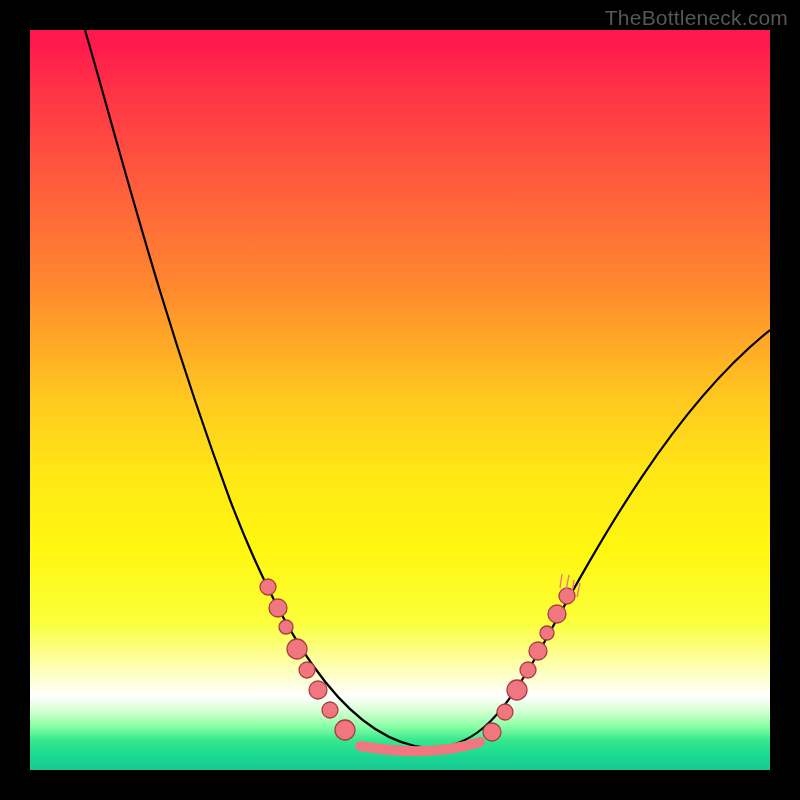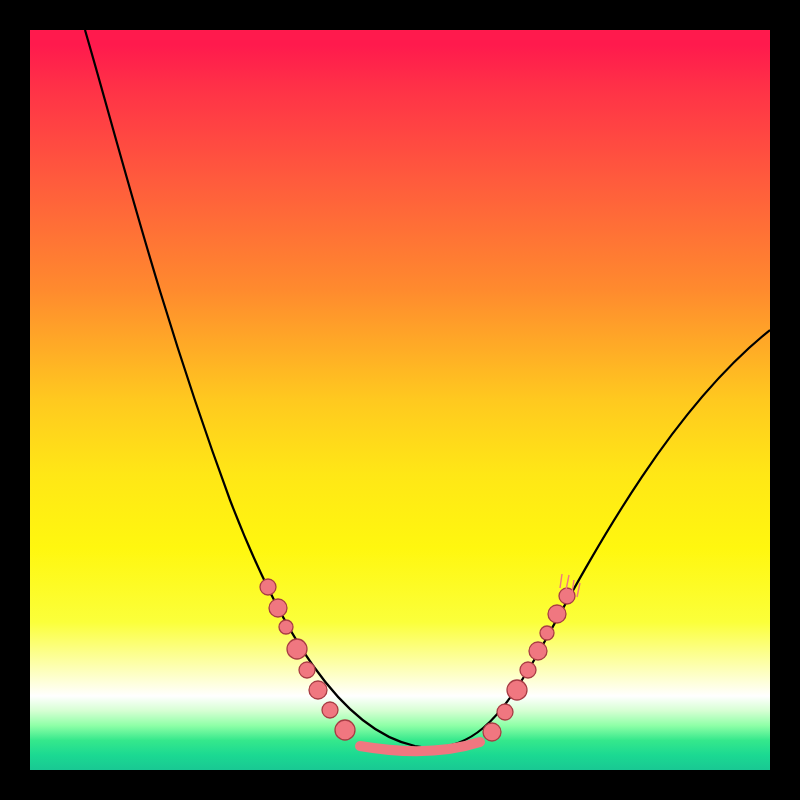--- a/index.html
+++ b/index.html
@@ -81,20 +81,21 @@
   .fringe {
     fill: none;
     stroke: #f07780;
     stroke-width: 1.4;
   }
 </style>
 </head>
 <body>
 
 <div class="frame">
+  <div class="attribution">TheBottleneck.com</div>
 
   <div class="plot">
     <div class="gradient"></div>
 
     <svg class="curve" viewBox="0 0 740 740" preserveAspectRatio="none">
 
       <path class="curve-path" d="M 55 0
                C 90 120, 130 280, 200 470
                C 250 600, 310 700, 385 716
                C 440 726, 470 690, 510 620

